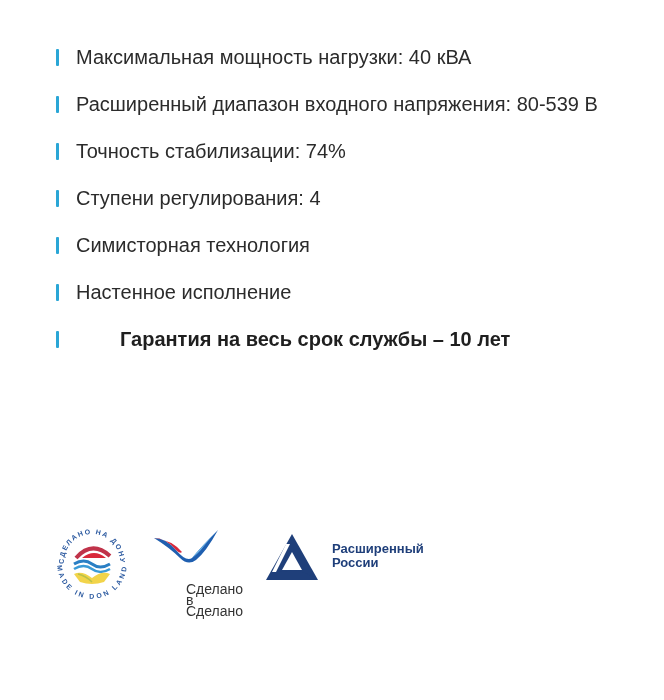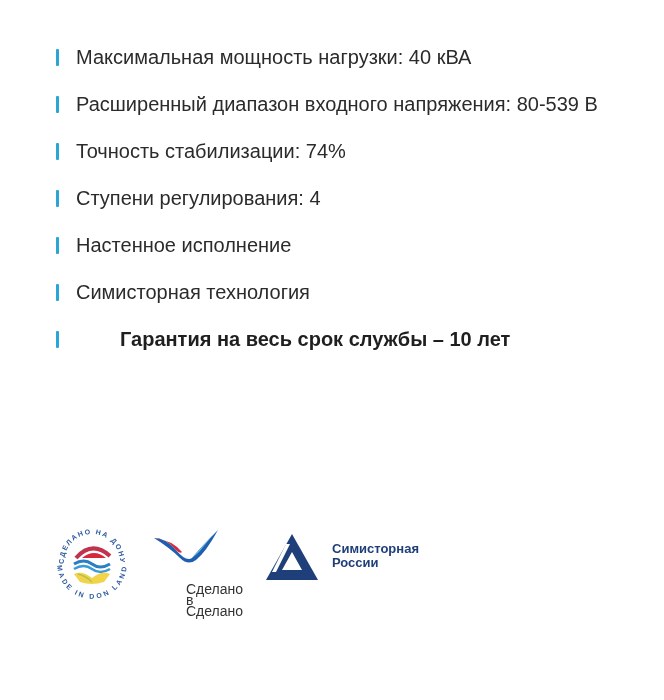--- a/index.html
+++ b/index.html
@@ -18,22 +18,22 @@
   .logo-mpt .name { position: absolute; left: 68px; top: 10px; font-size: 13px; line-height: 14px; font-weight: bold; color: #1f3f7a; }
 </style>
 </head>
 <body>
 
 <ul class="spec-list">
   <li class="spec-item"><span class="marker"></span><span class="txt">Максимальная мощность нагрузки: 40 кВА</span></li>
   <li class="spec-item"><span class="marker"></span><span class="txt">Расширенный диапазон входного напряжения: 80-539 В</span></li>
   <li class="spec-item"><span class="marker"></span><span class="txt">Точность стабилизации: 74%</span></li>
   <li class="spec-item"><span class="marker"></span><span class="txt">Ступени регулирования: 4</span></li>
+  <li class="spec-item"><span class="marker"></span><span class="txt">Симисторная технология</span></li>
   <li class="spec-item"><span class="marker"></span><span class="txt">Настенное исполнение</span></li>
-  <li class="spec-item"><span class="marker"></span><span class="txt">Симисторная технология</span></li>
   <li class="spec-item bold"><span class="marker"></span><span class="txt">Гарантия на весь срок службы – 10 лет</span></li>
 </ul>
 
 <div class="logos">
   <div class="logo logo-don">
     <svg width="80" height="80" viewBox="0 0 80 80">
       <defs>
         <path id="arcTop" d="M12,40 A28,28 0 0 1 68,40"></path>
         <path id="arcBot" d="M10,42 A30,30 0 0 0 70,42"></path>
       </defs>
@@ -63,17 +63,17 @@
 
   <div class="logo logo-mpt">
     <svg width="56" height="50" viewBox="0 0 56 50">
       <path d="M28,2 L54,48 L2,48 Z" fill="#1f3f7a"></path>
       <path d="M28,20 L38,38 L18,38 Z" fill="#ffffff"></path>
       <path d="M28,2 L32,10 L14,42 L8,42 Z" fill="#ffffff" opacity="0.0"></path>
       <path d="M22,12 L26,12 L12,40 L8,40 Z" fill="#ffffff"></path>
       <path d="M34,38 L48,44 L10,44 L14,40 Z" fill="#1f3f7a"></path>
     </svg>
     <div class="name">
-      <div>Симисторная</div>
+      <div>Расширенный</div>
       <div>России</div>
     </div>
   </div>
 </div>
 
 </body></html>

